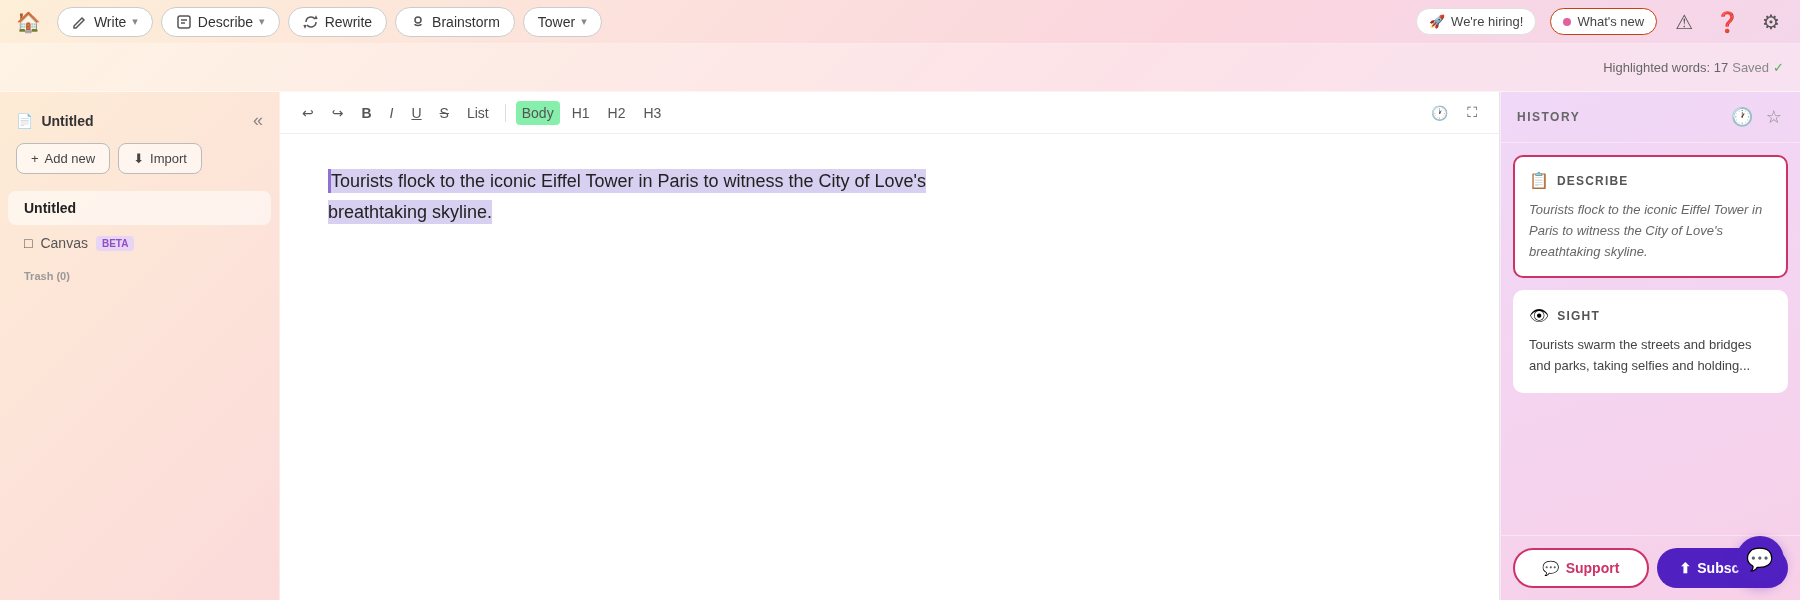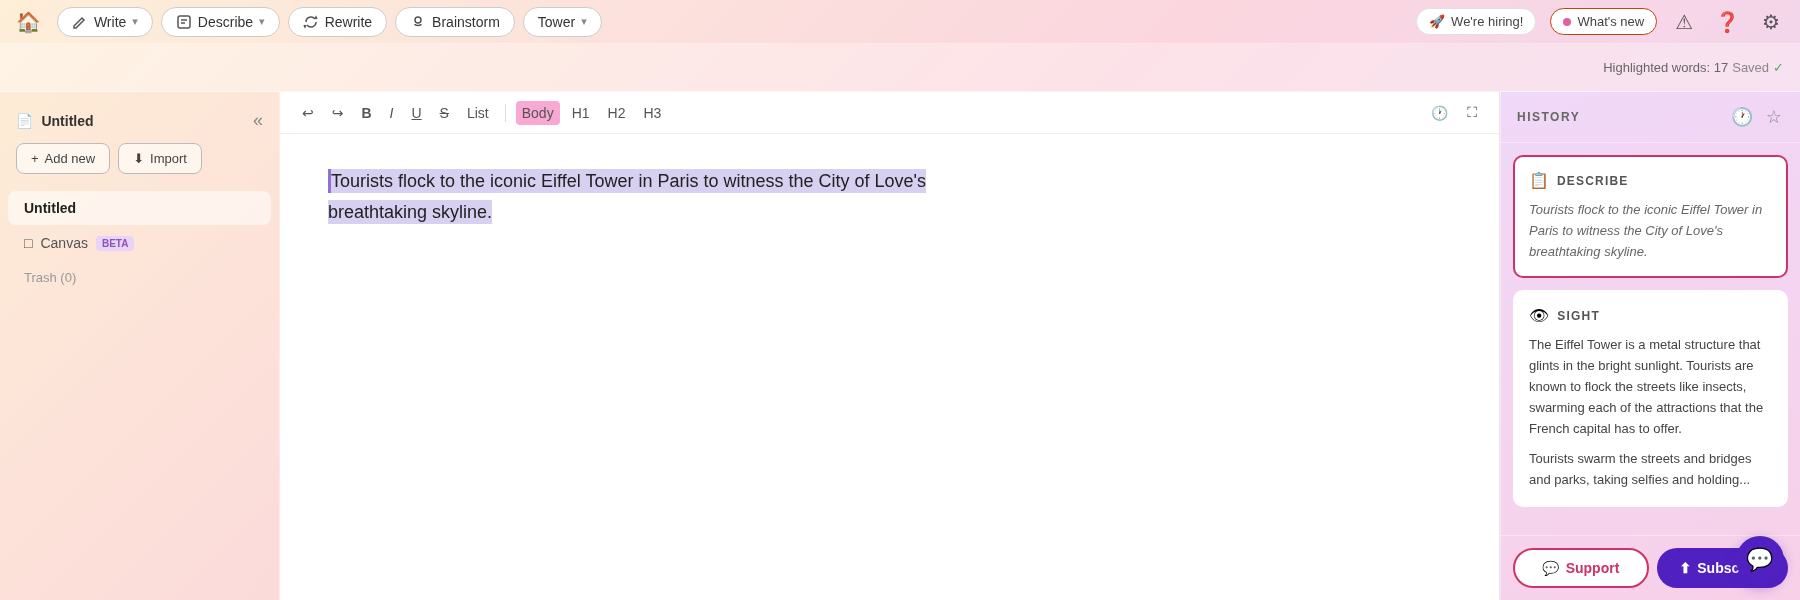--- a/index.html
+++ b/index.html
@@ -184,21 +184,21 @@
     }
     .beta-badge {
       font-size: 10px;
       background: #e8d5f5;
       color: #9050c0;
       padding: 2px 6px;
       border-radius: 4px;
       font-weight: 600;
       text-transform: uppercase;
     }
-    .trash-count { color: #999; font-size: 13px; }
+    .trash-count { color: #999; font-size: 11px; font-weight: bold; }
 
     
     .editor-area {
       flex: 1;
       background: white;
       border-right: 1px solid #e5e5e5;
       display: flex;
       flex-direction: column;
       overflow: hidden;
     }
@@ -213,21 +213,21 @@
     .editor-tool {
       background: none;
       border: none;
       cursor: pointer;
       color: #555;
       font-size: 14px;
       padding: 4px 6px;
       border-radius: 4px;
       font-weight: 500;
     }
-    .editor-tool.active { background: #f9a8d4; }
+    .editor-tool.active { background: #86efac; }
     .editor-divider { width: 1px; height: 18px; background: #ddd; margin: 0 4px; }
     .editor-spacer { flex: 1; }
     .editor-content {
       flex: 1;
       padding: 32px 48px;
       overflow-y: auto;
     }
     .selected-text {
       background: #d8d0f0;
       border-left: 3px solid #9070d0;
@@ -525,21 +525,20 @@
           <span class="card-label">DESCRIBE</span>
         </div>
         <p class="card-text italic">Tourists flock to the iconic Eiffel Tower in Paris to witness the City of Love's breathtaking skyline.</p>
       </div>
 
       <div class="history-card">
         <div class="card-header">
           <span class="card-icon">👁</span>
           <span class="card-label">SIGHT</span>
         </div>
-        <p class="card-text">The Eiffel Tower is a metal structure that glints in the bright sunlight. Tourists are known to flock the streets like insects, swarming each of the attractions that the French capital has to offer.</p>
         <p class="card-text" style="margin-top:10px;">Tourists swarm the streets and bridges and parks, taking selfies and holding...</p>
       </div>
 
     </div>
     <div class="panel-footer">
       <button class="support-btn">
         <span>💬</span>
         <span>Support</span>
       </button>
       <button class="subscribe-btn">

